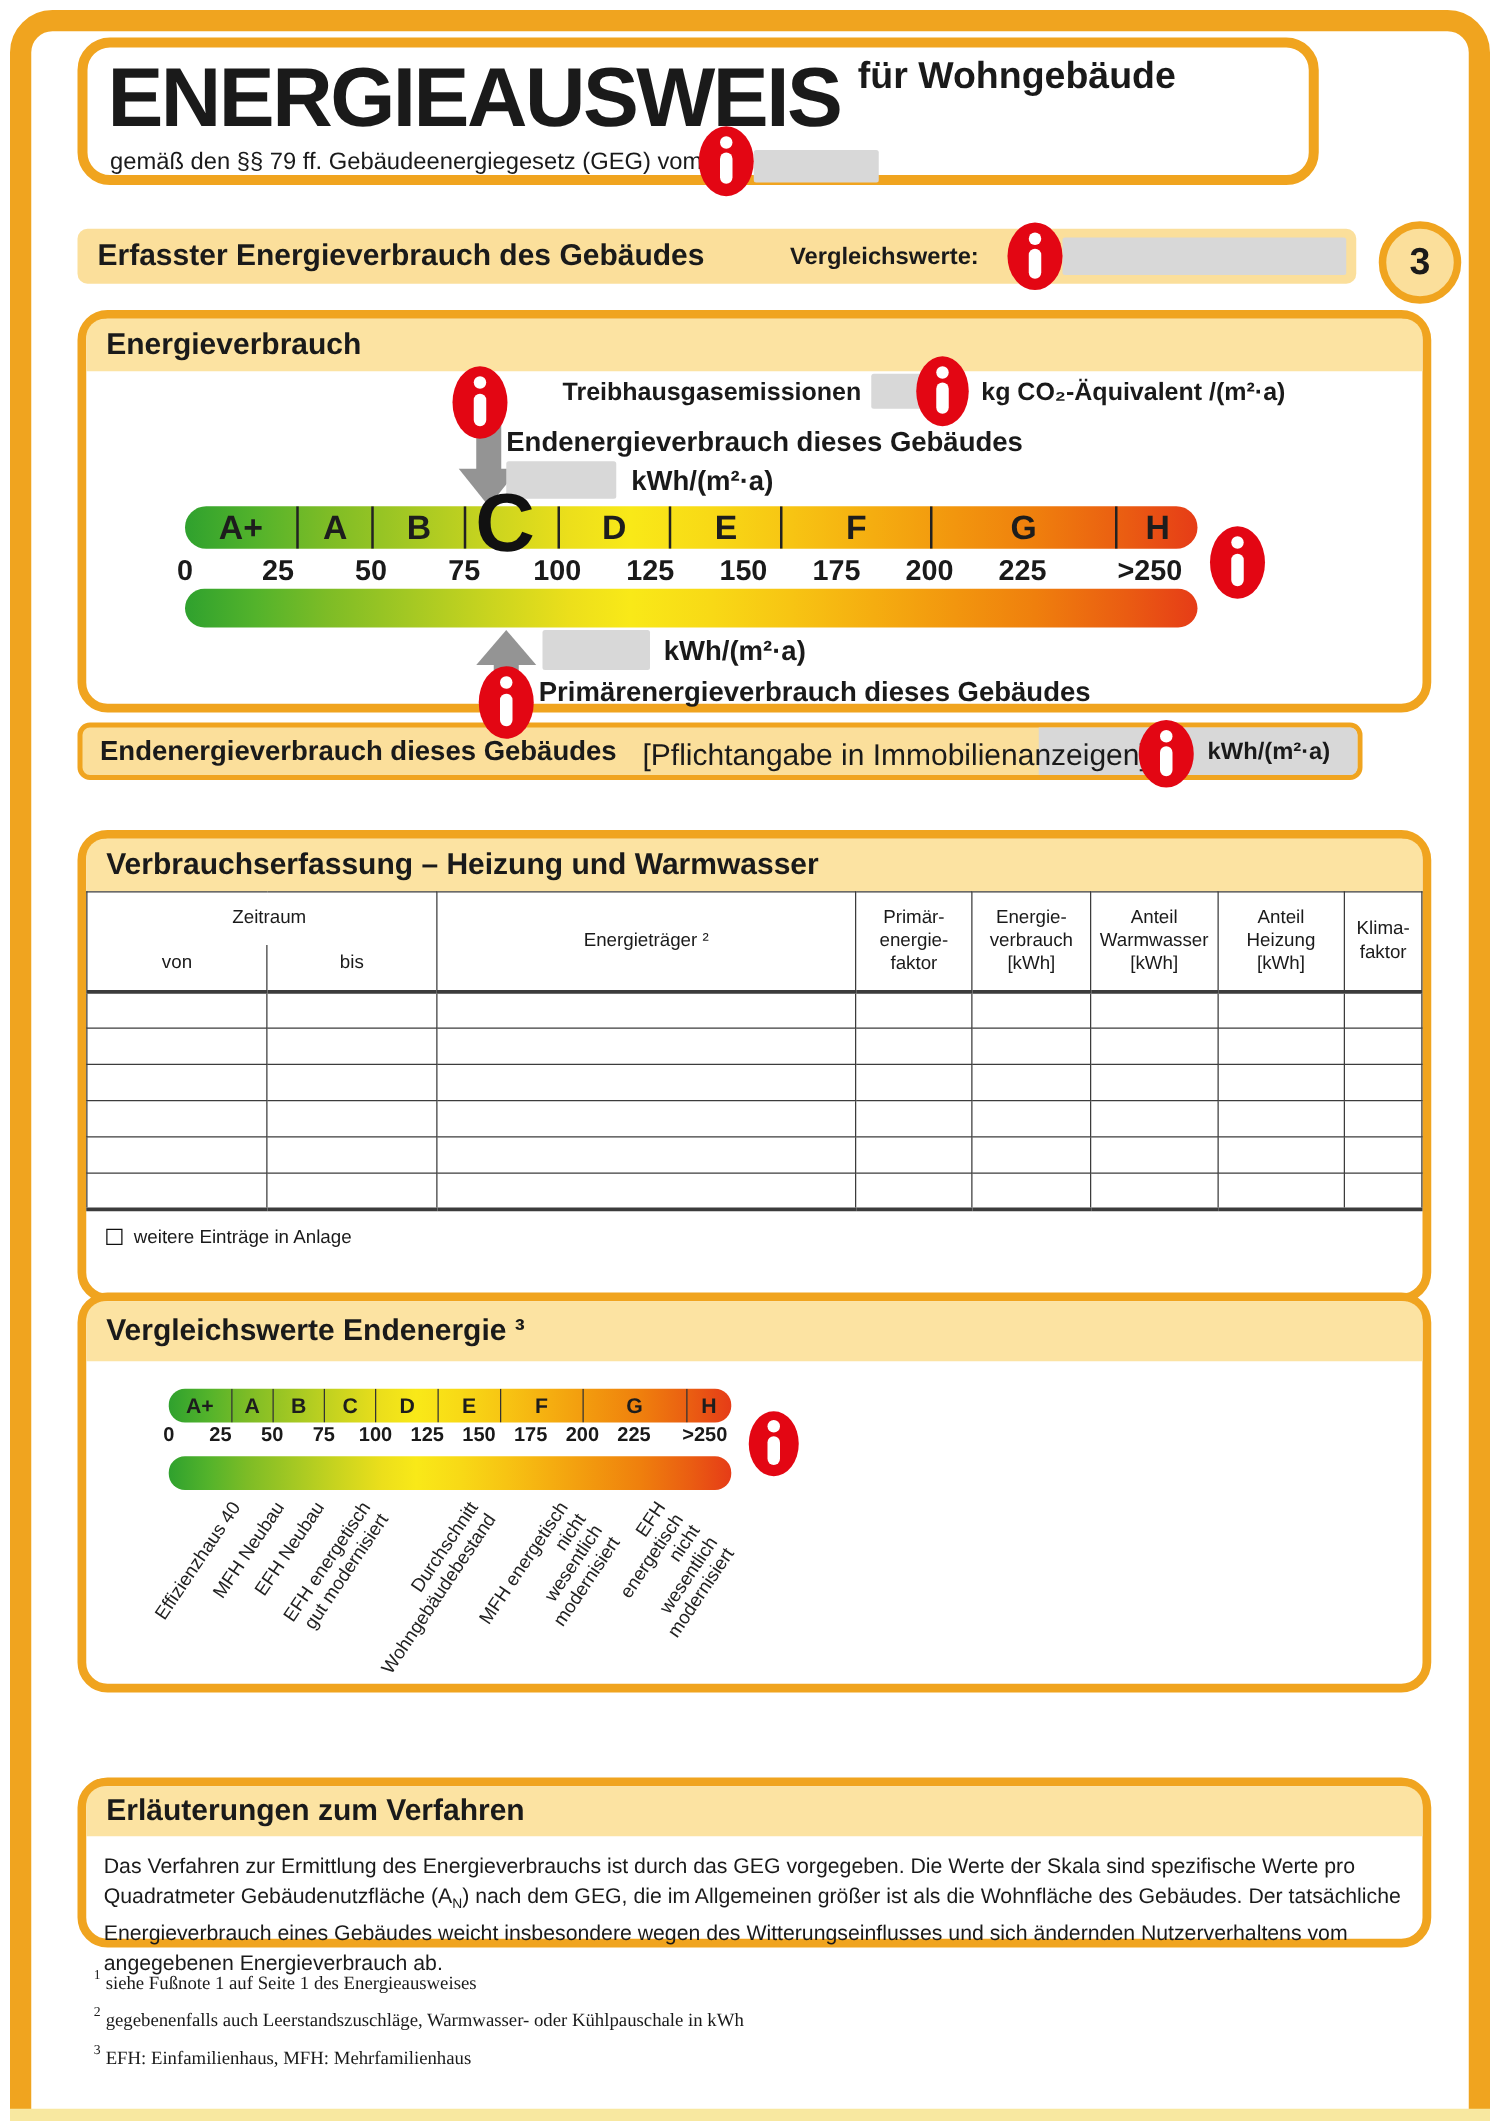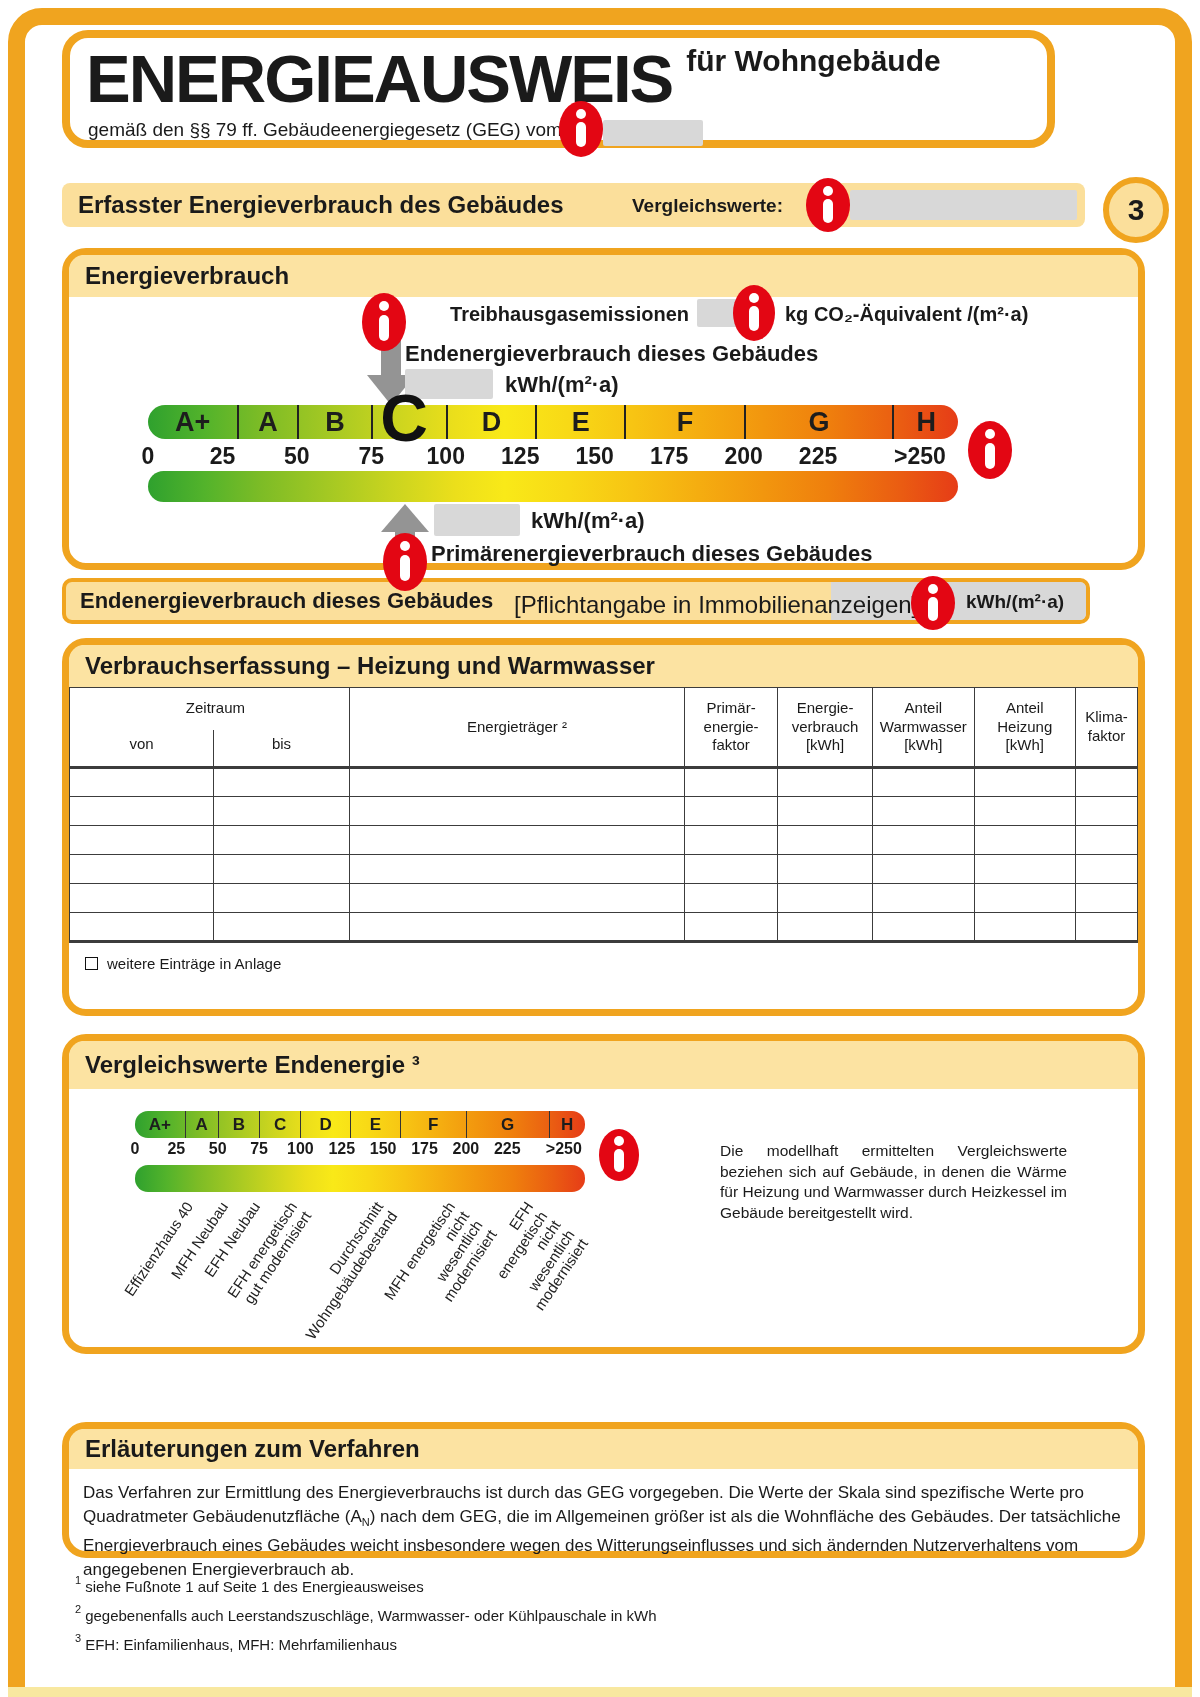--- a/index.html
+++ b/index.html
@@ -36,21 +36,21 @@
   .banner{position:absolute;background:var(--amber);border-radius:8px;}
   .banner.erfasster{left:62px;top:183px;width:1023px;height:44px;}
   .erf-title{position:absolute;left:16px;top:8px;font-size:24px;font-weight:700;}
   .reg-label{position:absolute;left:570px;top:12px;font-size:19px;font-weight:700;}
   .page-circle{position:absolute;left:1103px;top:177px;width:66px;height:66px;border-radius:50%;border:6px solid var(--orange);background:var(--amber);display:flex;align-items:center;justify-content:center;font-size:30px;font-weight:700;z-index:5;}
 
   
   .box{position:absolute;left:62px;width:1083px;border:7px solid var(--orange);border-radius:24px;background:#fff;}
   .strip{height:42px;background:var(--strip);border-radius:15px 15px 0 0;display:flex;align-items:center;padding-left:16px;font-size:24px;font-weight:700;}
   .box-energie{top:248px;height:322px;}
-  .box-verbrauch{top:638px;height:378px;}
+  .box-verbrauch{top:664px;height:378px;}
   .box-vergleich{top:1034px;height:320px;}
   .box-erlaeuterung{top:1422px;height:136px;}
 
   .abs{position:absolute;}
   .b20{font-size:20px;font-weight:700;}
   .b22{font-size:22px;font-weight:700;}
 
   
   .arr-shaft{position:absolute;background:var(--arrow);}
   .arr-head-down{position:absolute;width:0;height:0;border-left:24px solid transparent;border-right:24px solid transparent;border-top:30px solid var(--arrow);}
@@ -89,21 +89,21 @@
   .cb{width:13px;height:13px;border:1.7px solid #111;background:#fff;flex:none;}
 
   
   #ref-labels{position:absolute;left:66px;top:158px;width:460px;height:160px;}
   .ref-label{position:absolute;top:0;white-space:pre-line;transform-origin:0 0;transform:rotate(-56deg) translateX(-100%);text-align:right;font-size:15px;line-height:16.5px;color:#222;}
   .cmp-text{position:absolute;left:651px;top:100px;width:347px;font-size:15.5px;line-height:20.5px;text-align:justify;}
 
   .erl-text{position:absolute;left:14px;top:52px;width:1048px;font-size:17px;line-height:24px;}
   .erl-text sub{font-size:11px;}
 
-  .footnotes{position:absolute;left:75px;top:1570px;font-size:15px;line-height:25px;}
+  .footnotes{position:absolute;left:75px;top:1570px;font-size:15px;line-height:25px;font-family:Liberation Serif, serif;}
   .footnotes sup{font-size:11px;position:relative;top:-2px;margin-right:4px;}
 </style>
 </head>
 <body>
 
 <div class="page">
   <div class="frame"></div>
 
   <div class="header-box">
     <div class="title-line">
@@ -330,21 +330,20 @@
         <div class="ref-label" style="left: 152px;">EFH energetisch
 gut modernisiert</div>
         <div class="ref-label" style="left: 238px;">Durchschnitt
 Wohngebäudebestand</div>
         <div class="ref-label" style="left: 310px;">MFH energetisch nicht
 wesentlich modernisiert</div>
         <div class="ref-label" style="left: 388px;">EFH energetisch nicht
 wesentlich modernisiert</div>
       </div>
     <div class="cmp-text">
-      <p>Die modellhaft ermittelten Vergleichswerte beziehen sich auf Gebäude, in denen die Wärme für Heizung und Warmwasser durch Heizkessel im Gebäude bereitgestellt wird.</p>
     </div>
   </section>
 
   <section class="box box-erlaeuterung">
     <div class="strip" style="height:40px;">
       <span>Erläuterungen zum Verfahren</span>
     </div>
     <div class="erl-text"><span>Das Verfahren zur Ermittlung des Energieverbrauchs ist durch das GEG vorgegeben. Die Werte der Skala sind spezifische Werte pro Quadratmeter Gebäudenutzfläche (A</span><sub>N</sub><span>) nach dem GEG, die im Allgemeinen größer ist als die Wohnfläche des Gebäudes. Der tatsächliche Energieverbrauch eines Gebäudes weicht insbesondere wegen des Witterungseinflusses und sich ändernden Nutzerverhaltens vom angegebenen Energieverbrauch ab.</span></div>
   </section>
 

